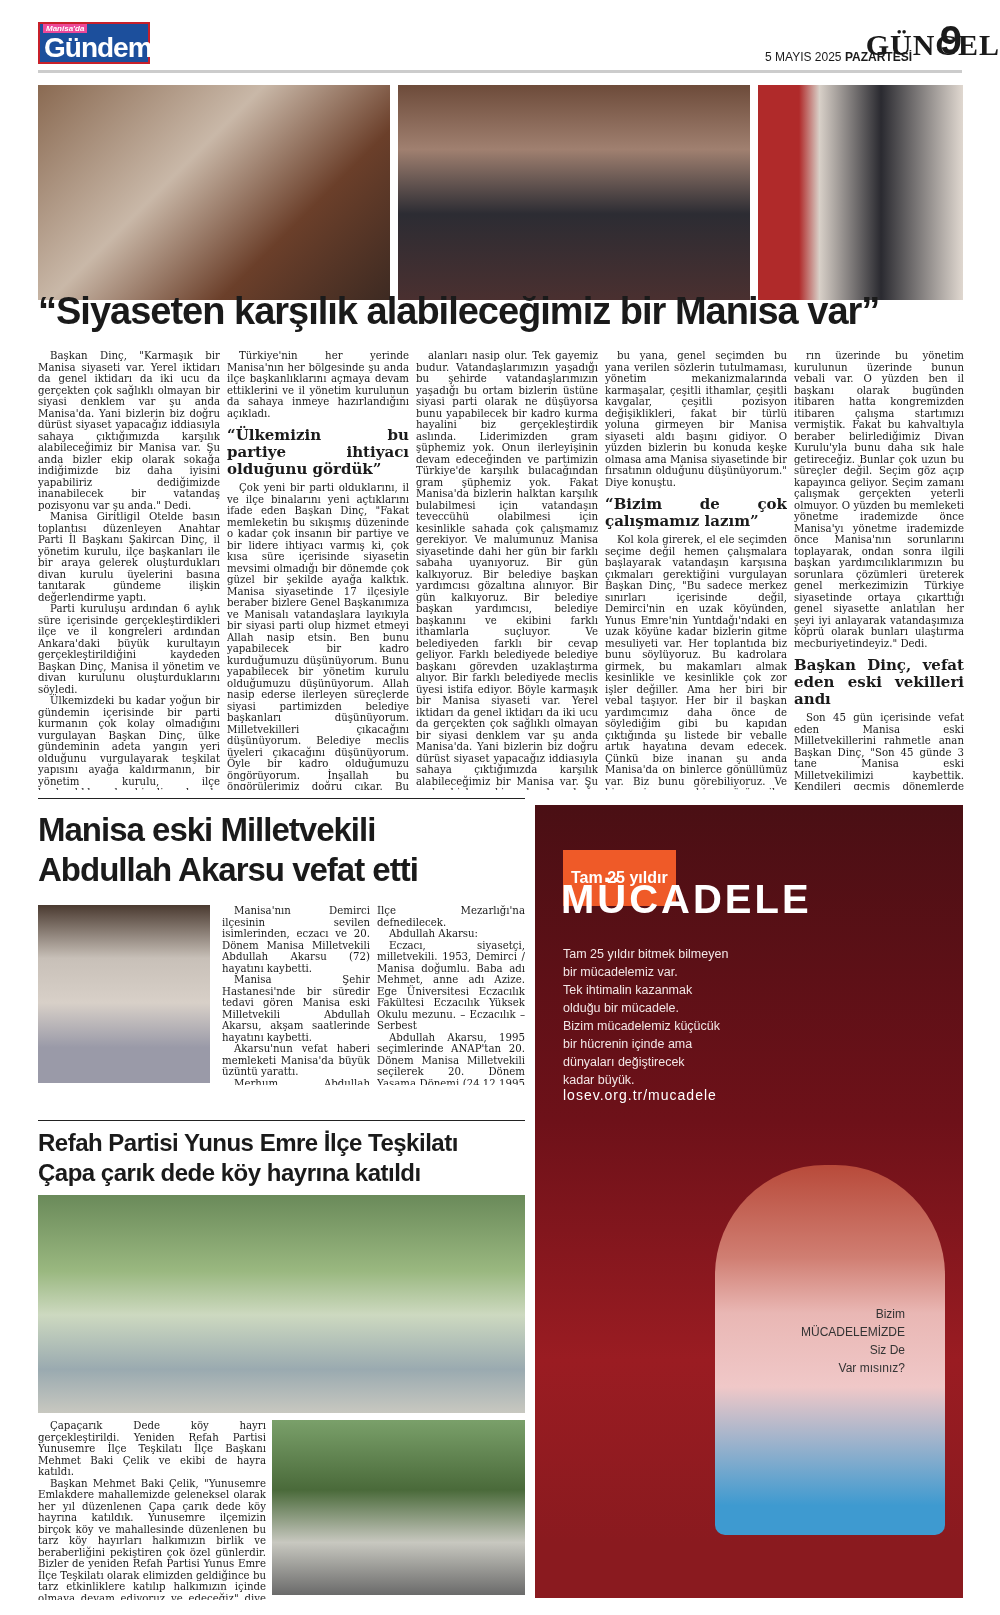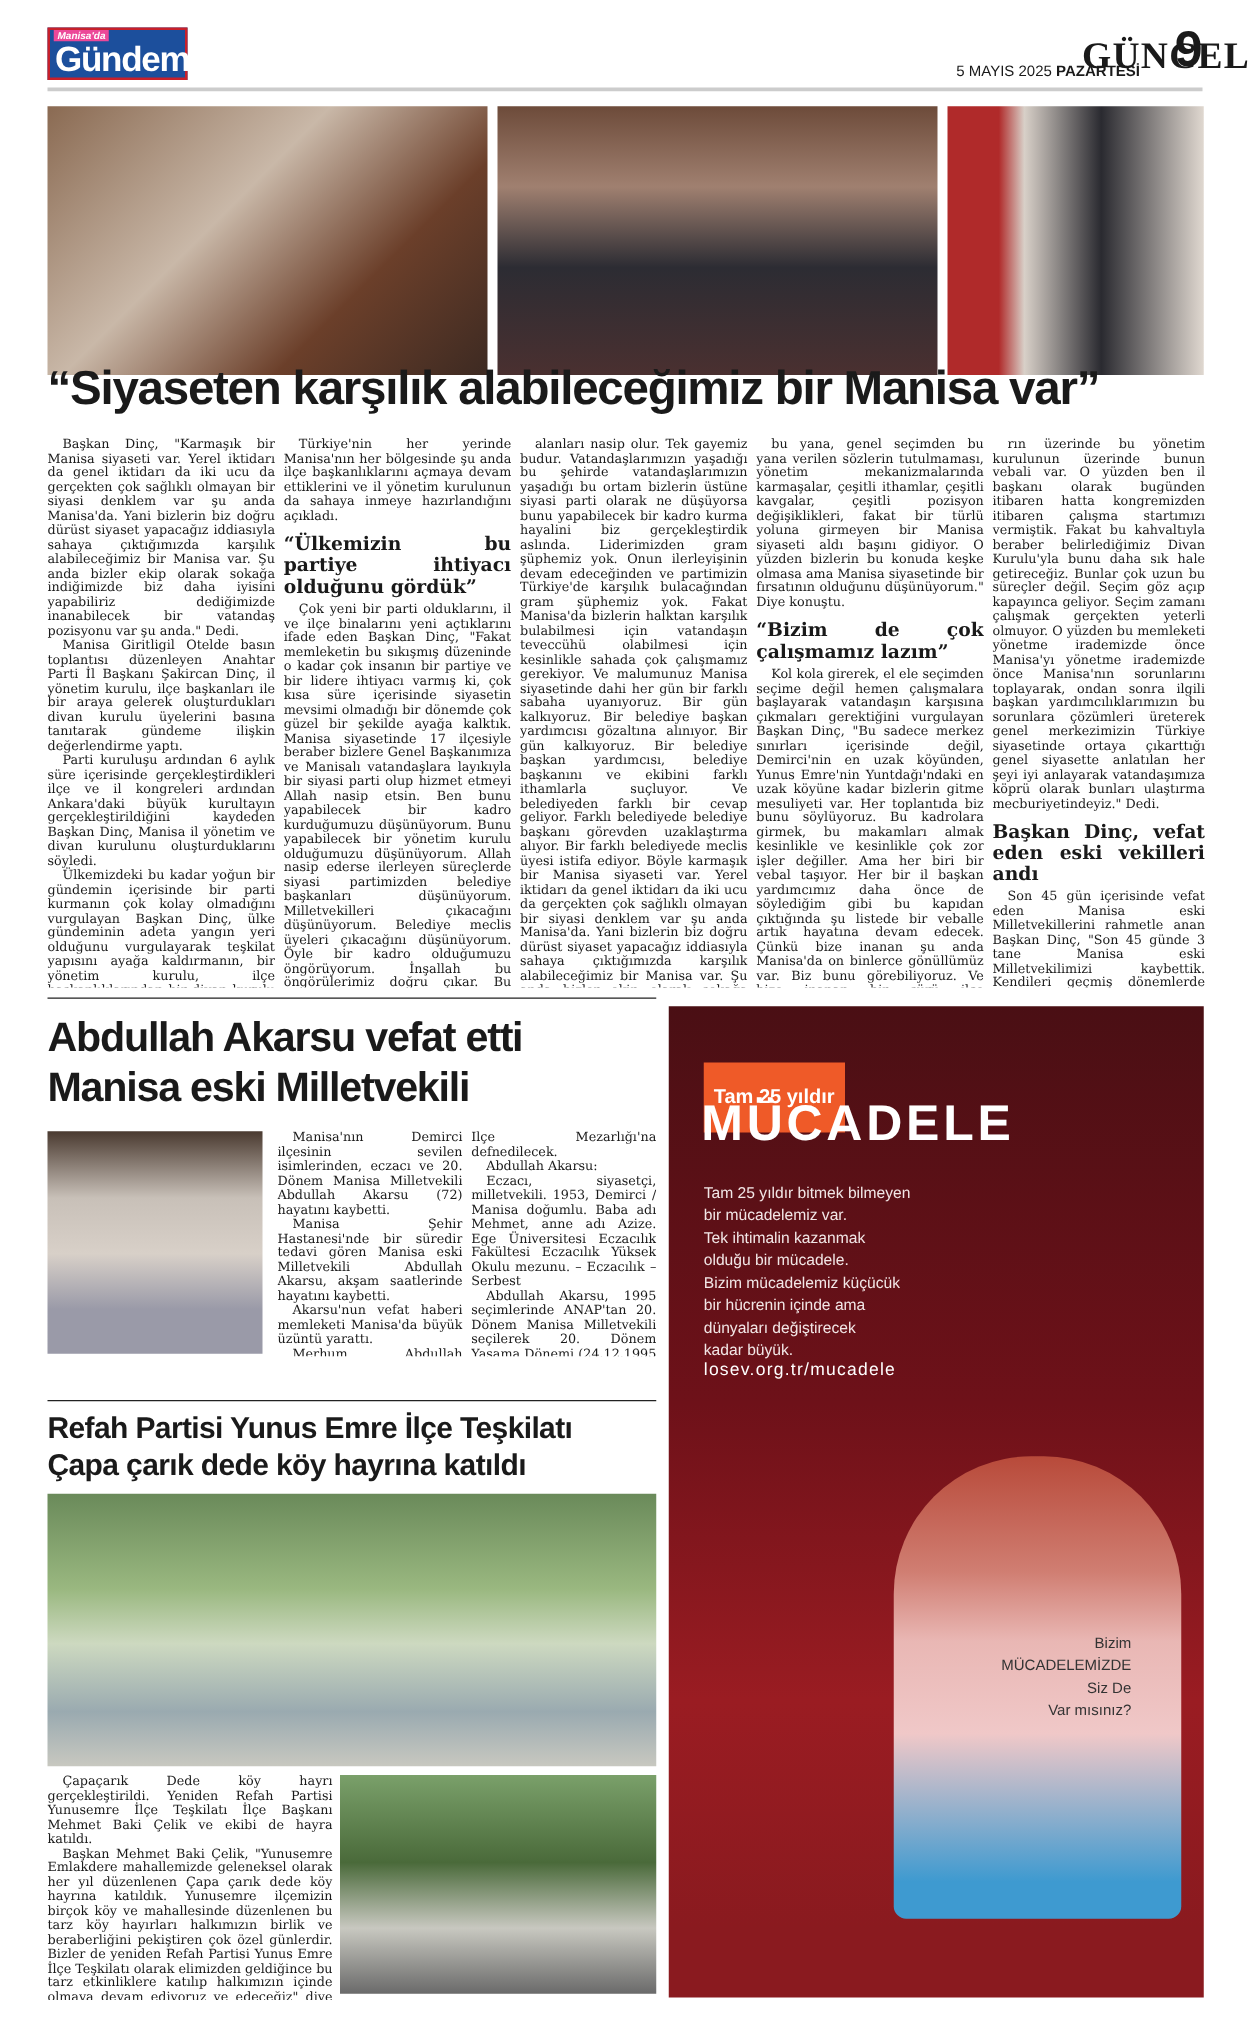--- a/index.html
+++ b/index.html
@@ -86,22 +86,22 @@
 </div>
 <div class="abs col" style="left:794px;top:350px;width:170px;height:440px">
   <p>rın üzerinde bu yönetim kurulunun üzerinde bunun vebali var. O yüzden ben il başkanı olarak bugünden itibaren hatta kongremizden itibaren çalışma startımızı vermiştik. Fakat bu kahvaltıyla beraber belirlediğimiz Divan Kurulu'yla bunu daha sık hale getireceğiz. Bunlar çok uzun bu süreçler değil. Seçim göz açıp kapayınca geliyor. Seçim zamanı çalışmak gerçekten yeterli olmuyor. O yüzden bu memleketi yönetme irademizde önce Manisa'yı yönetme irademizde önce Manisa'nın sorunlarını toplayarak, ondan sonra ilgili başkan yardımcılıklarımızın bu sorunlara çözümleri üreterek genel merkezimizin Türkiye siyasetinde ortaya çıkarttığı genel siyasette anlatılan her şeyi iyi anlayarak vatandaşımıza köprü olarak bunları ulaştırma mecburiyetindeyiz." Dedi.</p>
   <h3>Başkan Dinç, vefat eden eski vekilleri andı</h3>
   <p><span>Son 45 gün içerisinde vefat eden Manisa eski Milletvekillerini rahmetle anan Başkan Dinç, "Son 45 günde 3 tane Manisa eski Milletvekilimizi kaybettik. Kendileri geçmiş dönemlerde Manisa Milletvekilliği görevlerini başarıyla yürüttüler. Umit Canuyar ve İsmet Turangil ile bugün vefatını üzülerek öğrendiğimiz sayın Abdullah Akarsu, Manisa siyasetinin duayenlerindendi. Bu üç milletvekilimize de Allah'tan rahmet diliyorum." Diye konuştu.</span> </p>
 </div>
 
 <div class="abs hr" style="left:38px;top:798px;width:487px"></div>
 
 <div class="abs h2" style="left:38px;top:810px;width:500px">
+  <div>Manisa eski Milletvekili</div>
   <div>Abdullah Akarsu vefat etti</div>
-  <div>Manisa eski Milletvekili</div>
 </div>
 <div class="abs photo akarsu"></div>
 <div class="abs col" style="left:222px;top:905px;width:148px;height:180px">
   <p>Manisa'nın Demirci ilçesinin sevilen isimlerinden, eczacı ve 20. Dönem Manisa Milletvekili Abdullah Akarsu (72) hayatını kaybetti.</p>
   <p>Manisa Şehir Hastanesi'nde bir süredir tedavi gören Manisa eski Milletvekili Abdullah Akarsu, akşam saatlerinde hayatını kaybetti.</p>
   <p>Akarsu'nun vefat haberi memleketi Manisa'da büyük üzüntü yarattı.</p>
   <p>Merhum Abdullah Akarsu'nun cenazesi, 4 Mayıs 2025 Pazar günü ikindi namazına müteakip kılınacak cenaze namazının ardından Demirci</p>
 </div>
 <div class="abs col" style="left:377px;top:905px;width:148px;height:180px">
   <p style="text-indent:0">İlçe Mezarlığı'na defnedilecek.</p>

